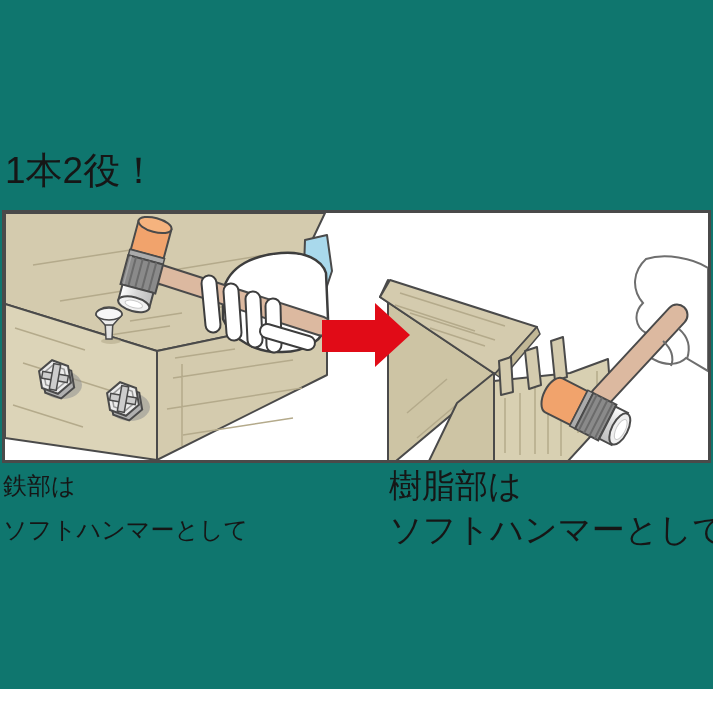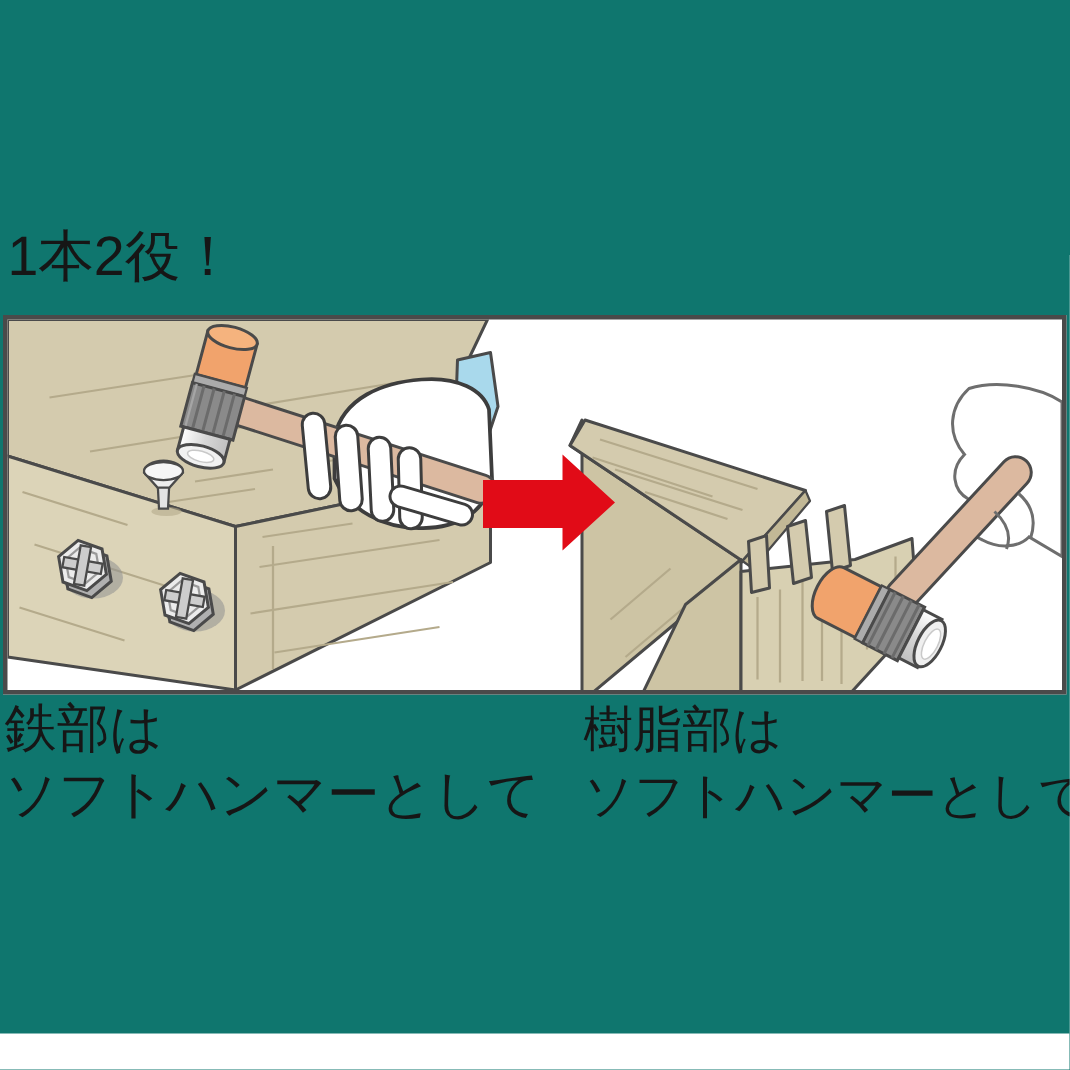--- a/index.html
+++ b/index.html
@@ -3,21 +3,21 @@
 <meta charset="utf-8">
 <style>
   html,body{margin:0;padding:0;}
   body{width:713px;height:713px;background:#ffffff;font-family:"Liberation Sans",sans-serif;}
   .canvas{position:relative;width:713px;height:689px;background:#0f766e;overflow:hidden;padding-left:19px;}
   .heading{position:absolute;left:5px;top:149px;font-size:37px;line-height:44px;color:#161616;white-space:nowrap;}
   .panel{position:absolute;left:2px;top:210px;width:703px;height:247px;border:3px solid #4a4a4a;background:#ffffff;}
   .panel svg{display:block;}
   .caption{position:absolute;color:#161616;white-space:nowrap;}
   .caption div{line-height:44px;}
-  .caption-left{left:3px;top:464px;font-size:35px;}
+  .caption-left{left:3px;top:464px;font-size:24px;}
   .caption-right{left:389px;top:464px;font-size:33px;}
 </style>
 </head>
 <body>
 
 <div class="canvas">
 
   <div class="heading">1本2役！</div>
 
   <div class="panel">

